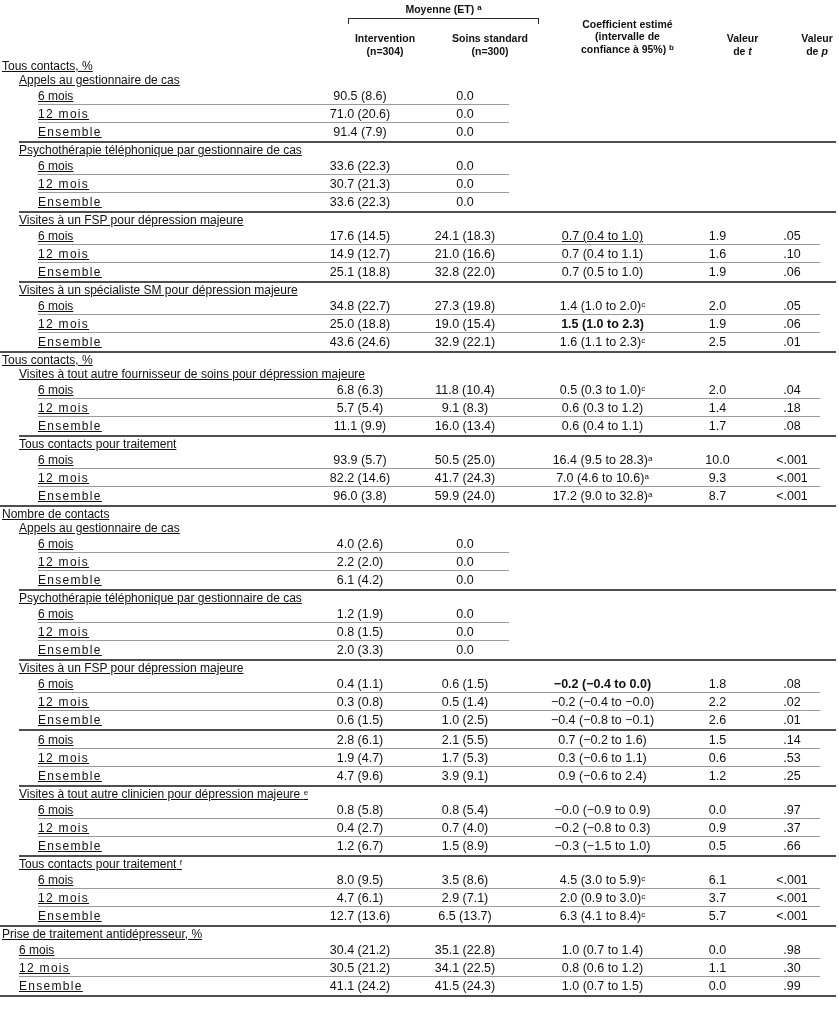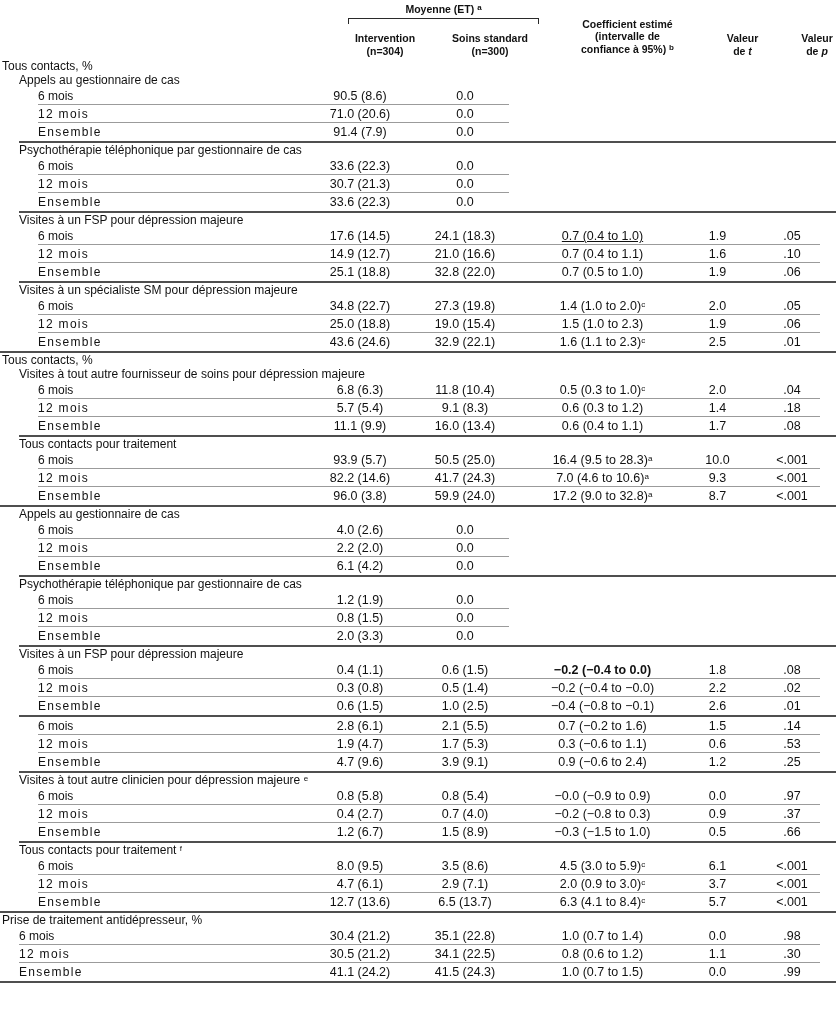--- a/index.html
+++ b/index.html
@@ -13,21 +13,21 @@
   .bracket{position:absolute;left:323px;width:189px;top:18px;height:5px;
     border-top:1.5px solid #2a2a2a;border-left:1.5px solid #2a2a2a;border-right:1.5px solid #2a2a2a;}
   .col-heads{position:absolute;left:0;right:0;bottom:0;align-items:end;}
   .ch{text-align:center;font-weight:bold;font-size:10.5px;line-height:12.5px;padding-bottom:2px;}
   .chl{display:block;}
   .ch i{font-style:italic;}
   
   .section-row{height:14px;line-height:14px;}
   .group-row{height:14px;line-height:14px;}
   .data-row{height:18px;line-height:18px;position:relative;}
-  .cell.label{font-size:12px;text-align:left;white-space:nowrap;}
+  .cell.label{font-size:12px;text-align:left;white-space:nowrap;text-decoration:underline;}
   .cell.num{font-size:12.5px;text-align:center;white-space:nowrap;}
   .span-all{grid-column:1/-1;}
   .indent0{padding-left:2px;}
   .indent1{padding-left:19px;}
   .indent2{padding-left:38px;}
   .ls{letter-spacing:1.3px;}
   .sup{font-size:8px;position:relative;top:-3px;letter-spacing:0;}
   
   .rule{position:absolute;bottom:0;height:1px;background:#9b9b9b;}
   .rule.short{right:330px;}
@@ -171,21 +171,21 @@
         <div class="cell num">27.3 (19.8)</div>
         <div class="cell num"><div class="" style="display: inline;">1.4 (1.0 to 2.0)</div><div class="sup" style="display: inline;">c</div></div>
         <div class="cell num">2.0</div>
         <div class="cell num">.05</div>
         <div class="rule long" style="left: 38px;"></div>
       </div>
       <div class="grid-row data-row">
         <div class="cell label indent2 ls">12 mois</div>
         <div class="cell num">25.0 (18.8)</div>
         <div class="cell num">19.0 (15.4)</div>
-        <div class="cell num"><div class="" style="display: inline;">1.5 (1.0 to 2.3)</div></div>
+        <div class="cell num"><div class="" style="display: inline; font-weight: bold;">1.5 (1.0 to 2.3)</div></div>
         <div class="cell num">1.9</div>
         <div class="cell num">.06</div>
         <div class="rule long" style="left: 38px;"></div>
       </div>
       <div class="grid-row data-row">
         <div class="cell label indent2 ls">Ensemble</div>
         <div class="cell num">43.6 (24.6)</div>
         <div class="cell num">32.9 (22.1)</div>
         <div class="cell num"><div class="" style="display: inline;">1.6 (1.1 to 2.3)</div><div class="sup" style="display: inline;">c</div></div>
         <div class="cell num">2.5</div>
@@ -248,20 +248,23 @@
       </div>
       <div class="grid-row data-row">
         <div class="cell label indent2 ls">Ensemble</div>
         <div class="cell num">96.0 (3.8)</div>
         <div class="cell num">59.9 (24.0)</div>
         <div class="cell num"><div class="" style="display: inline;">17.2 (9.0 to 32.8)</div><div class="sup" style="display: inline;">a</div></div>
         <div class="cell num">8.7</div>
         <div class="cell num">&lt;.001</div>
       </div>
       <div class="sep main"></div>
+      <div class="grid-row section-row">
+        <div class="cell label indent0 span-all">Nombre de contacts</div>
+      </div>
       <div class="grid-row group-row">
         <div class="cell label indent1 span-all"><div class="" style="display: inline;">Appels au gestionnaire de cas</div></div>
       </div>
       <div class="grid-row data-row">
         <div class="cell label indent2">6 mois</div>
         <div class="cell num">4.0 (2.6)</div>
         <div class="cell num">0.0</div>
         <div class="cell num"><div class="" style="display: inline;"></div></div>
         <div class="cell num"></div>
         <div class="cell num"></div>

